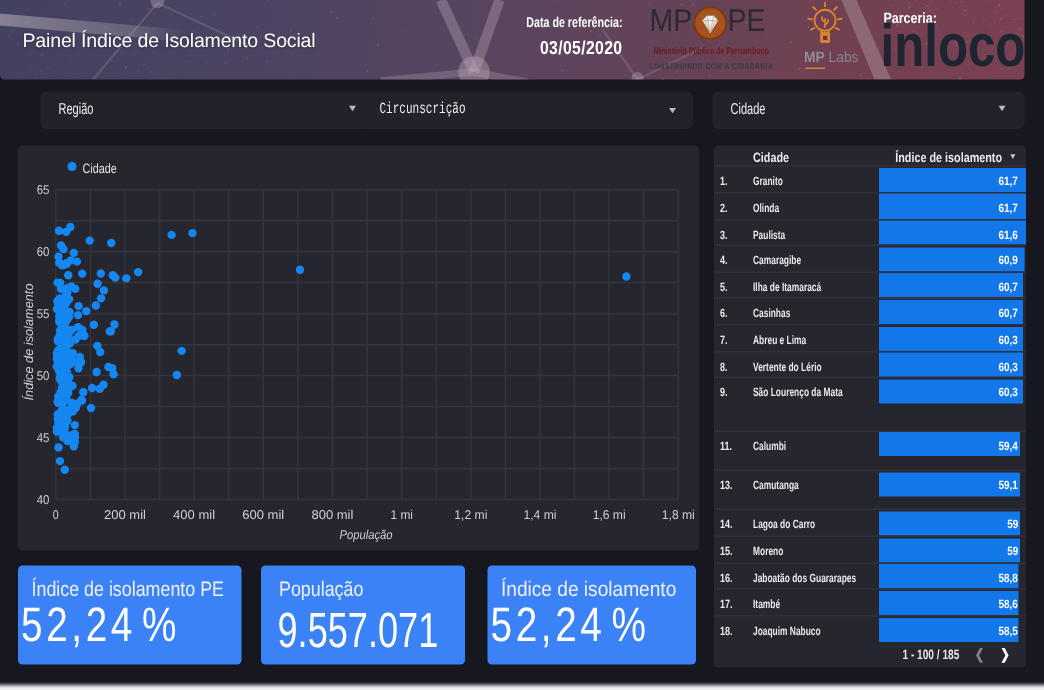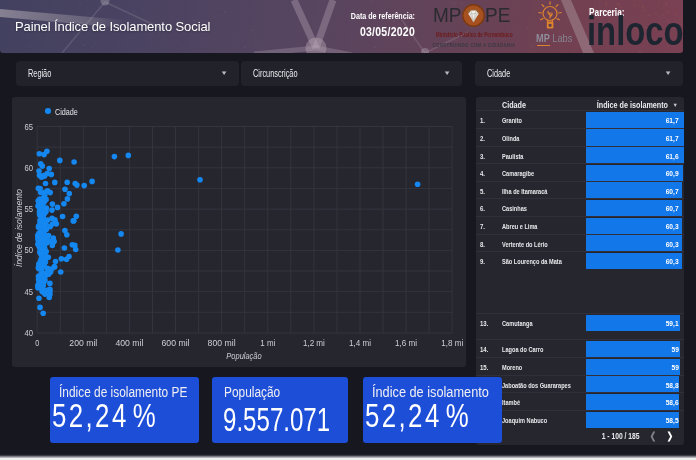--- a/index.html
+++ b/index.html
@@ -48,21 +48,21 @@
   .trow { position:absolute; left:0; width:208px; height:17.63px; font-size:8px; font-weight:bold; color:#e8e8ec; border-top:1px solid #31303a; }
   .trow .num { position:absolute; left:4px; top:5px; transform:scaleX(0.75); transform-origin:left;}
   .trow .city { position:absolute; left:26px; top:5px; transform:scaleX(0.7); transform-origin:left; white-space:nowrap;}
   .trow .bar { position:absolute; left:110px; top:0.7px; height:16.3px; background:#1277e8; }
   .trow .val { position:absolute; right:5px; top:5px; color:#fff; transform:scaleX(0.83); transform-origin:right;}
   .tfoot { position:absolute; left:0; top:330px; width:208px; height:17px; color:#e8e8ec; font-size:9px; font-weight:bold; }
   .tfoot .pg { position:absolute; right:44px; top:4px; transform:scaleX(0.75); transform-origin:right; white-space:nowrap;}
   .tfoot .ar1 { position:absolute; right:27px; top:3px; color:#82828a; font-size:9.5px; transform:scaleX(0.8);}
   .tfoot .ar2 { position:absolute; right:10px; top:3px; color:#fff; font-size:9.5px; transform:scaleX(0.8);}
   
-  .card { position:absolute; top:376.5px; height:66px; background:#1d4ed8; border-radius:3px; color:#fff;margin-left:38px; }
+  .card { position:absolute; top:376.5px; height:66px; background:#3b82f6; border-radius:3px; color:#fff; }
   .card .lab { position:absolute; left:9.5px; top:7px; font-size:14px; color:#f0f0f3; white-space:nowrap; transform:scaleX(0.85); transform-origin:left;}
   .card .val { position:absolute; left:2px; top:21px; font-size:32.3px; letter-spacing:3px; white-space:nowrap; transform:scaleX(0.8); transform-origin:left;}
   .card .val.v2 { transform:scaleX(0.73); transform-origin:left; letter-spacing:0px; font-size:33px; top:24.5px; left:10.5px;}
   .card .val .pct { font-size:inherit; letter-spacing:0; margin-left:5px; }
   .bstrip { position:absolute; left:0; top:454px; width:696px; height:6px; background:linear-gradient(180deg,#17171f 0%,#2a2a31 20%,#9a9aa0 50%,#ececee 75%,#f1f1f2 100%); }
 </style>
 </head>
 <body>
   <div class="hdr">
     <svg class="net" width="683" height="53" viewBox="0 0 683 53">
@@ -301,25 +301,25 @@
         <rect x="11.8" y="22" width="6.6" height="6.6" fill="#dc832e" rx="0.8"></rect>
         <rect x="13.7" y="23.9" width="2.8" height="2.8" fill="#5d3a52"></rect>
       </svg>
       <div class="txt">MP<span class="labs"> Labs</span></div>
       <div class="ul"></div>
     </div>
     <div class="parc">Parceria:</div>
     <div class="inloco">inloco</div>
   </div>
 
-  <div class="dd" style="left:16px; width:223px;">
+  <div class="dd" style="left:27px; width:223px;">
     <span>Região</span>
     <span class="car">▼</span>
   </div>
-  <div class="dd" style="left:241px; width:221px;">
+  <div class="dd" style="left:241px; width:221px;font-family:Liberation Mono, monospace;">
     <span>Circunscrição</span>
     <span class="car">▼</span>
   </div>
   <div class="dd" style="left:475px; width:208px;">
     <span>Cidade</span>
     <span class="car">▼</span>
   </div>
 
   <div id="chart" class="panel">
     <div class="legend"><i></i><em>Cidade</em></div>
@@ -683,20 +683,26 @@
       <span class="city">Vertente do Lério</span>
       <div class="bar" style="width:95.8px"></div>
       <span class="val">60,3</span>
     </div>
 <div class="trow" style="top:154.2px">
       <span class="num">9.</span>
       <span class="city">São Lourenço da Mata</span>
       <div class="bar" style="width:95.8px"></div>
       <span class="val">60,3</span>
     </div>
+<div class="trow" style="top:189.5px">
+      <span class="num">11.</span>
+      <span class="city">Calumbi</span>
+      <div class="bar" style="width:94.3px"></div>
+      <span class="val">59,4</span>
+    </div>
 <div class="trow" style="top:216px">
       <span class="num">13.</span>
       <span class="city">Camutanga</span>
       <div class="bar" style="width:93.9px"></div>
       <span class="val">59,1</span>
     </div>
 <div class="trow" style="top:242.4px">
       <span class="num">14.</span>
       <span class="city">Lagoa do Carro</span>
       <div class="bar" style="width:93.7px"></div>

